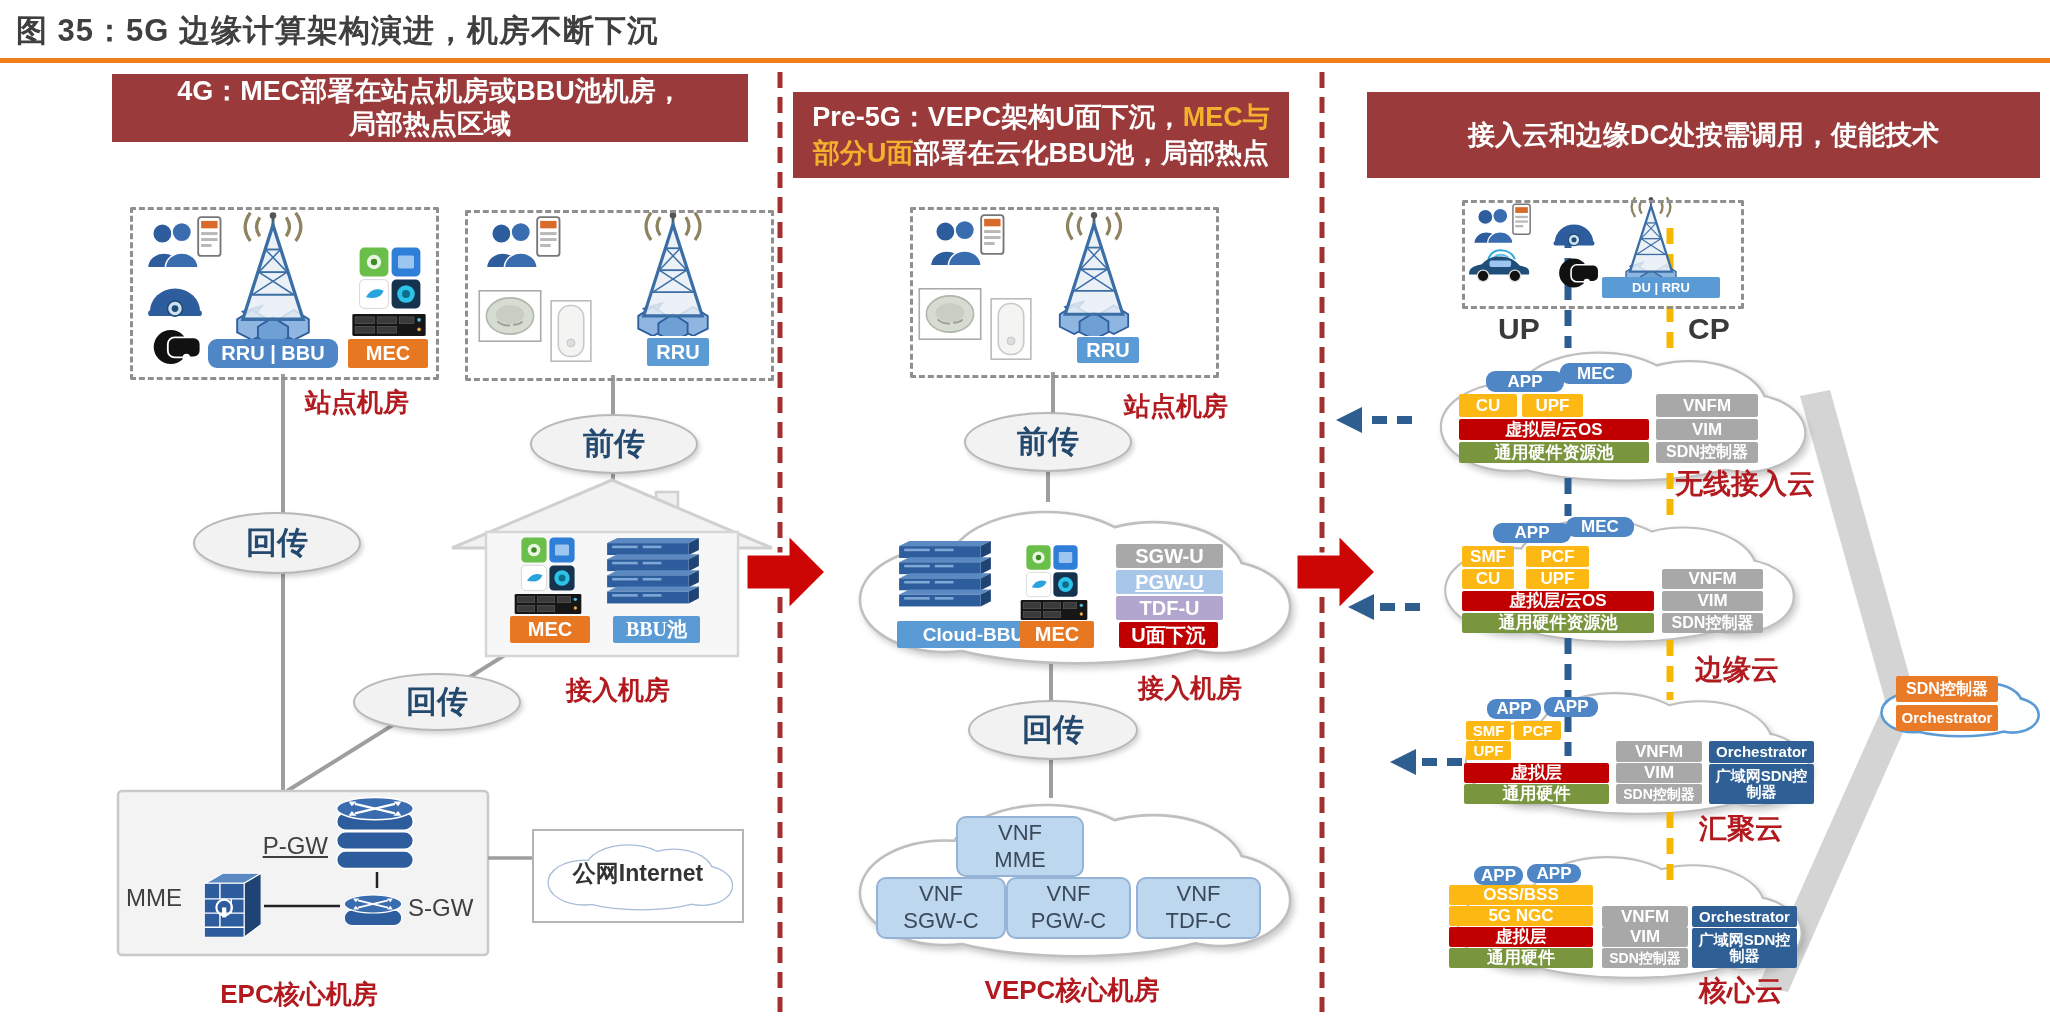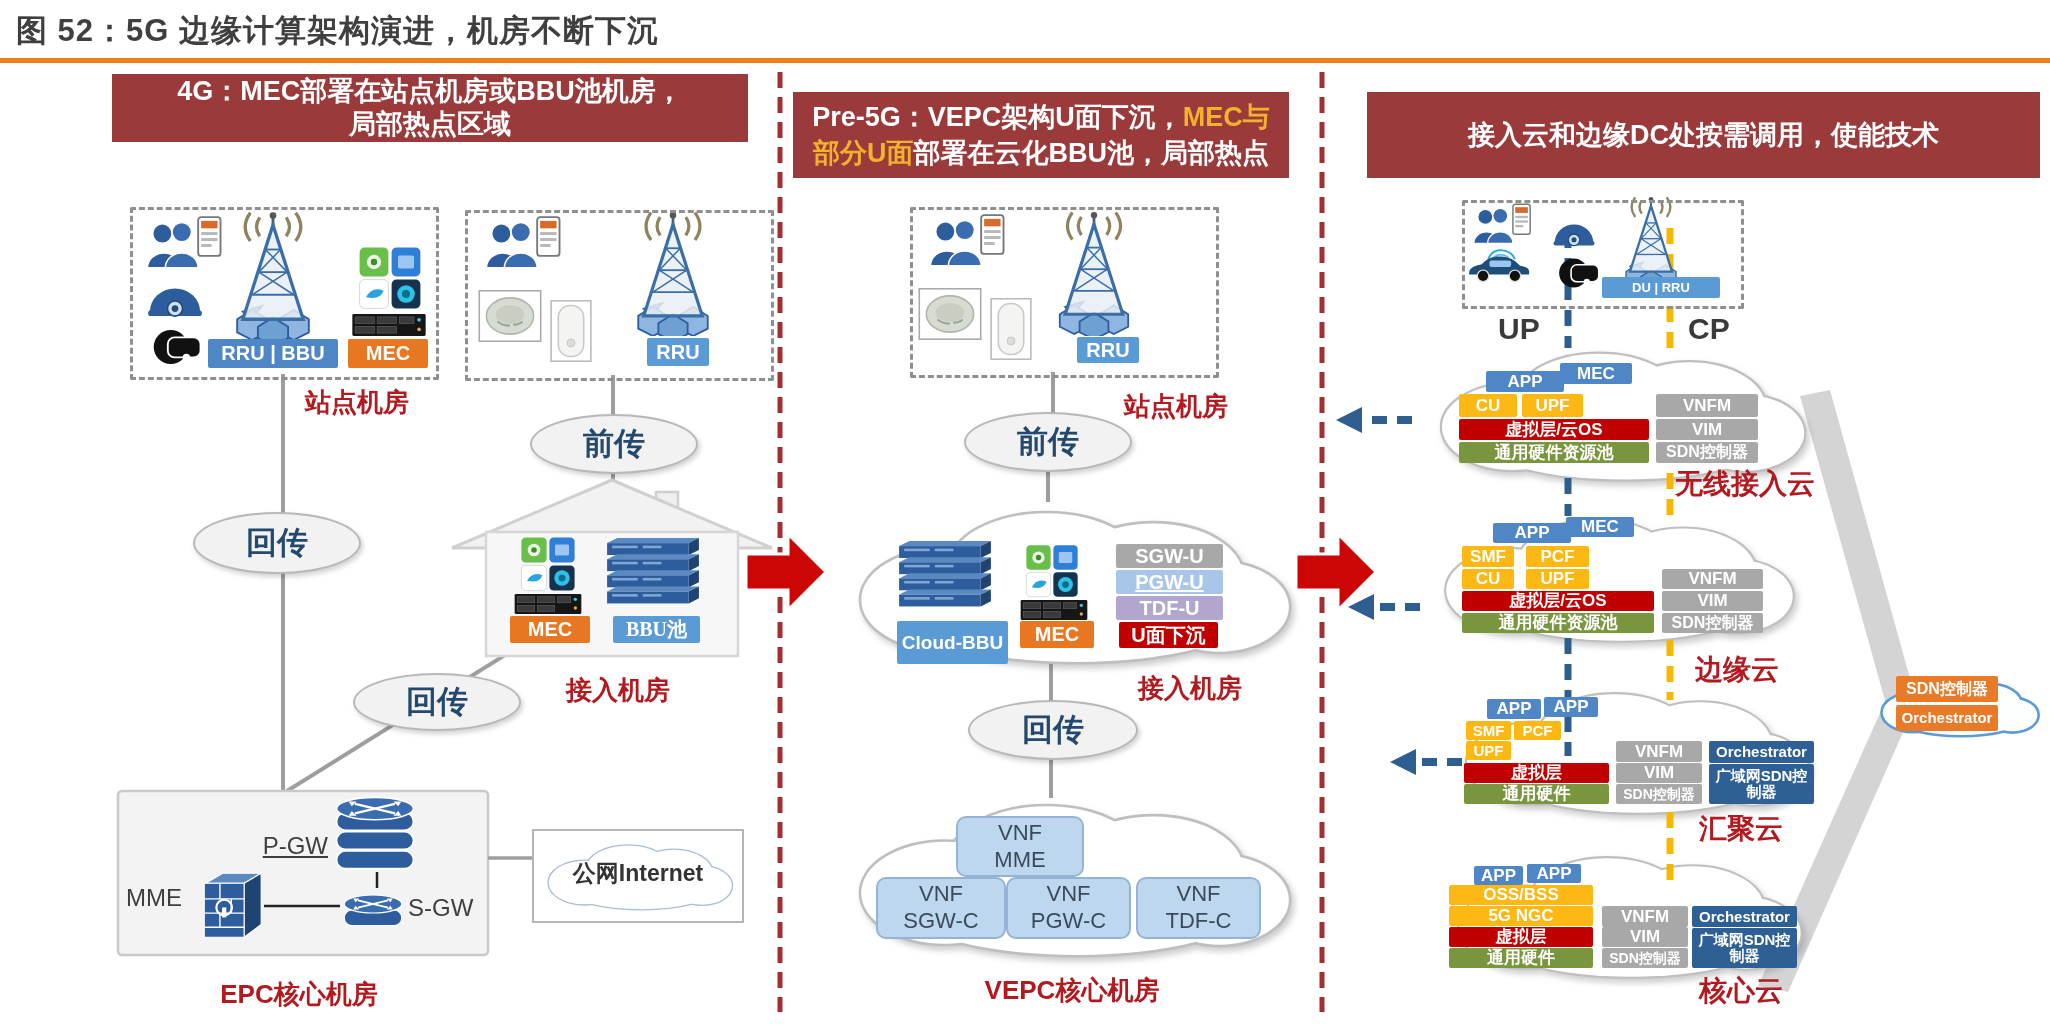--- a/index.html
+++ b/index.html
@@ -11,21 +11,21 @@
   .hdr{position:absolute;background:#9b3a3a;color:#fff;font-weight:700;font-size:27px;line-height:36px;
        text-align:center;display:flex;flex-direction:column;justify-content:center;}
   .hl{color:#f2b22e;}
   .dash-box{position:absolute;border:3px dashed #8f8f8f;border-radius:2px;}
   .room{position:absolute;color:#b21a1f;font-weight:700;font-size:26px;text-align:center;line-height:28px;}
   .ell{position:absolute;background:#f2f2f2;border:2px solid #b8b8b8;border-radius:50%;
        display:flex;align-items:center;justify-content:center;color:#24496e;font-weight:700;font-size:31px;
        box-shadow:2px 3px 5px rgba(0,0,0,.18);}
   .chip{position:absolute;display:flex;align-items:center;justify-content:center;color:#fff;font-weight:700;
         border-radius:2px;line-height:1.05;text-align:center;font-size:17px;}
-  .c-blue{background:#4f86c6;} .c-lblue{background:#5b9bd5;} .c-orange{background:#e87722;}
+  .c-blue{background:#4f86c6;border-radius:9px;} .c-lblue{background:#5b9bd5;} .c-orange{background:#e87722;}
   .c-yellow{background:#fdb813;} .c-red{background:#c00000;} .c-green{background:#79953d;}
   .c-gray{background:#a8a8a8;} .c-dblue{background:#2e6095;} .c-paleblue{background:#a7c6e8;}
   .c-lav{background:#b3a6ce;} .c-sdnorange{background:#e87a28;}
   .vnf{position:absolute;background:#bdd7ee;border:2px solid #95b3d7;border-radius:10px;
        display:flex;align-items:center;justify-content:center;text-align:center;color:#3b4a5a;
        font-size:22px;white-space:pre-line;line-height:1.22;}
   .plain{position:absolute;color:#3f3f3f;font-size:24px;}
   .upcp{position:absolute;color:#3a3a3a;font-weight:700;font-size:30px;}
   .inet{position:absolute;color:#333;font-weight:700;font-size:23px;text-align:center;}
   .shadow{filter:drop-shadow(3px 4px 3px rgba(110,110,110,.35));}
@@ -335,21 +335,21 @@
   <use href="#apptiles" x="1016" y="544" width="72" height="54" preserveAspectRatio="none"></use>
   <use href="#darkserver" x="1013" y="600" width="82" height="20" preserveAspectRatio="none"></use>
 
   <use href="#users" x="1470" y="202" width="64" height="46"></use>
   <use href="#car" x="1464" y="244" width="70" height="42"></use>
   <use href="#domecam" x="1551" y="218" width="46" height="32"></use>
   <use href="#vrhead" x="1556" y="254" width="44" height="38"></use>
   <use href="#tower" x="1606" y="194" width="90" height="92"></use>
 </svg>
 
-<div class="title">图 52：5G 边缘计算架构演进，机房不断下沉</div>
+<div class="title">图 35：5G 边缘计算架构演进，机房不断下沉</div>
 <div class="orange-rule"></div>
 
 <div class="hdr" style="left:112px;top:74px;width:636px;height:68px;line-height:33px;">
   <div>4G：MEC部署在站点机房或BBU池机房，</div>
   <div>局部热点区域</div>
 </div>
 <div class="hdr" style="left:793px;top:92px;width:496px;height:86px;">
   <div><span>Pre-5G：VEPC架构U面下沉，</span><span class="hl">MEC与</span></div>
   <div><span class="hl">部分U面</span><span>部署在云化BBU池，局部热点</span></div>
 </div>
@@ -374,21 +374,21 @@
 <div class="ell" style="left:353px;top:673px;width:164px;height:54px;">回传</div>
 <div class="plain" style="left:252px;top:832px;width:76px;text-align:right;text-decoration:underline;">P-GW</div>
 <div class="plain" style="left:126px;top:884px;width:72px;">MME</div>
 <div class="plain" style="left:408px;top:894px;width:76px;">S-GW</div>
 <div class="inet" style="left:553px;top:858px;width:170px;">公网Internet</div>
 <div class="room" style="left:214px;top:980px;width:170px;">EPC核心机房</div>
 
 <div class="chip c-lblue" style="left:1077px;top:337px;width:62px;height:26px;font-size:20px;">RRU</div>
 <div class="room" style="left:1120px;top:392px;width:112px;">站点机房</div>
 <div class="ell" style="left:964px;top:412px;width:164px;height:56px;">前传</div>
-<div class="chip c-lblue" style="left:897px;top:621px;width:111px;height:43px;font-size:19px;">Cloud-BBU</div>
+<div class="chip c-lblue" style="left:897px;top:621px;width:111px;height:27px;font-size:19px;padding-left:21px;">Cloud-BBU</div>
 <div class="chip c-orange" style="left:1020px;top:621px;width:74px;height:27px;font-size:20px;">MEC</div>
 <div class="chip c-gray" style="left:1116px;top:544px;width:107px;height:24px;font-size:20px;">SGW-U</div>
 <div class="chip c-paleblue" style="left:1116px;top:570px;width:107px;height:24px;font-size:20px;text-decoration:underline;">PGW-U</div>
 <div class="chip c-lav" style="left:1116px;top:596px;width:107px;height:24px;font-size:20px;">TDF-U</div>
 <div class="chip c-red" style="left:1119px;top:622px;width:99px;height:26px;font-size:20px;">U面下沉</div>
 <div class="room" style="left:1132px;top:674px;width:116px;">接入机房</div>
 <div class="ell" style="left:968px;top:700px;width:166px;height:56px;">回传</div>
 <div class="vnf" style="left:956px;top:816px;width:124px;height:57px;">VNF
 MME</div>
 <div class="vnf" style="left:876px;top:877px;width:126px;height:58px;">VNF

